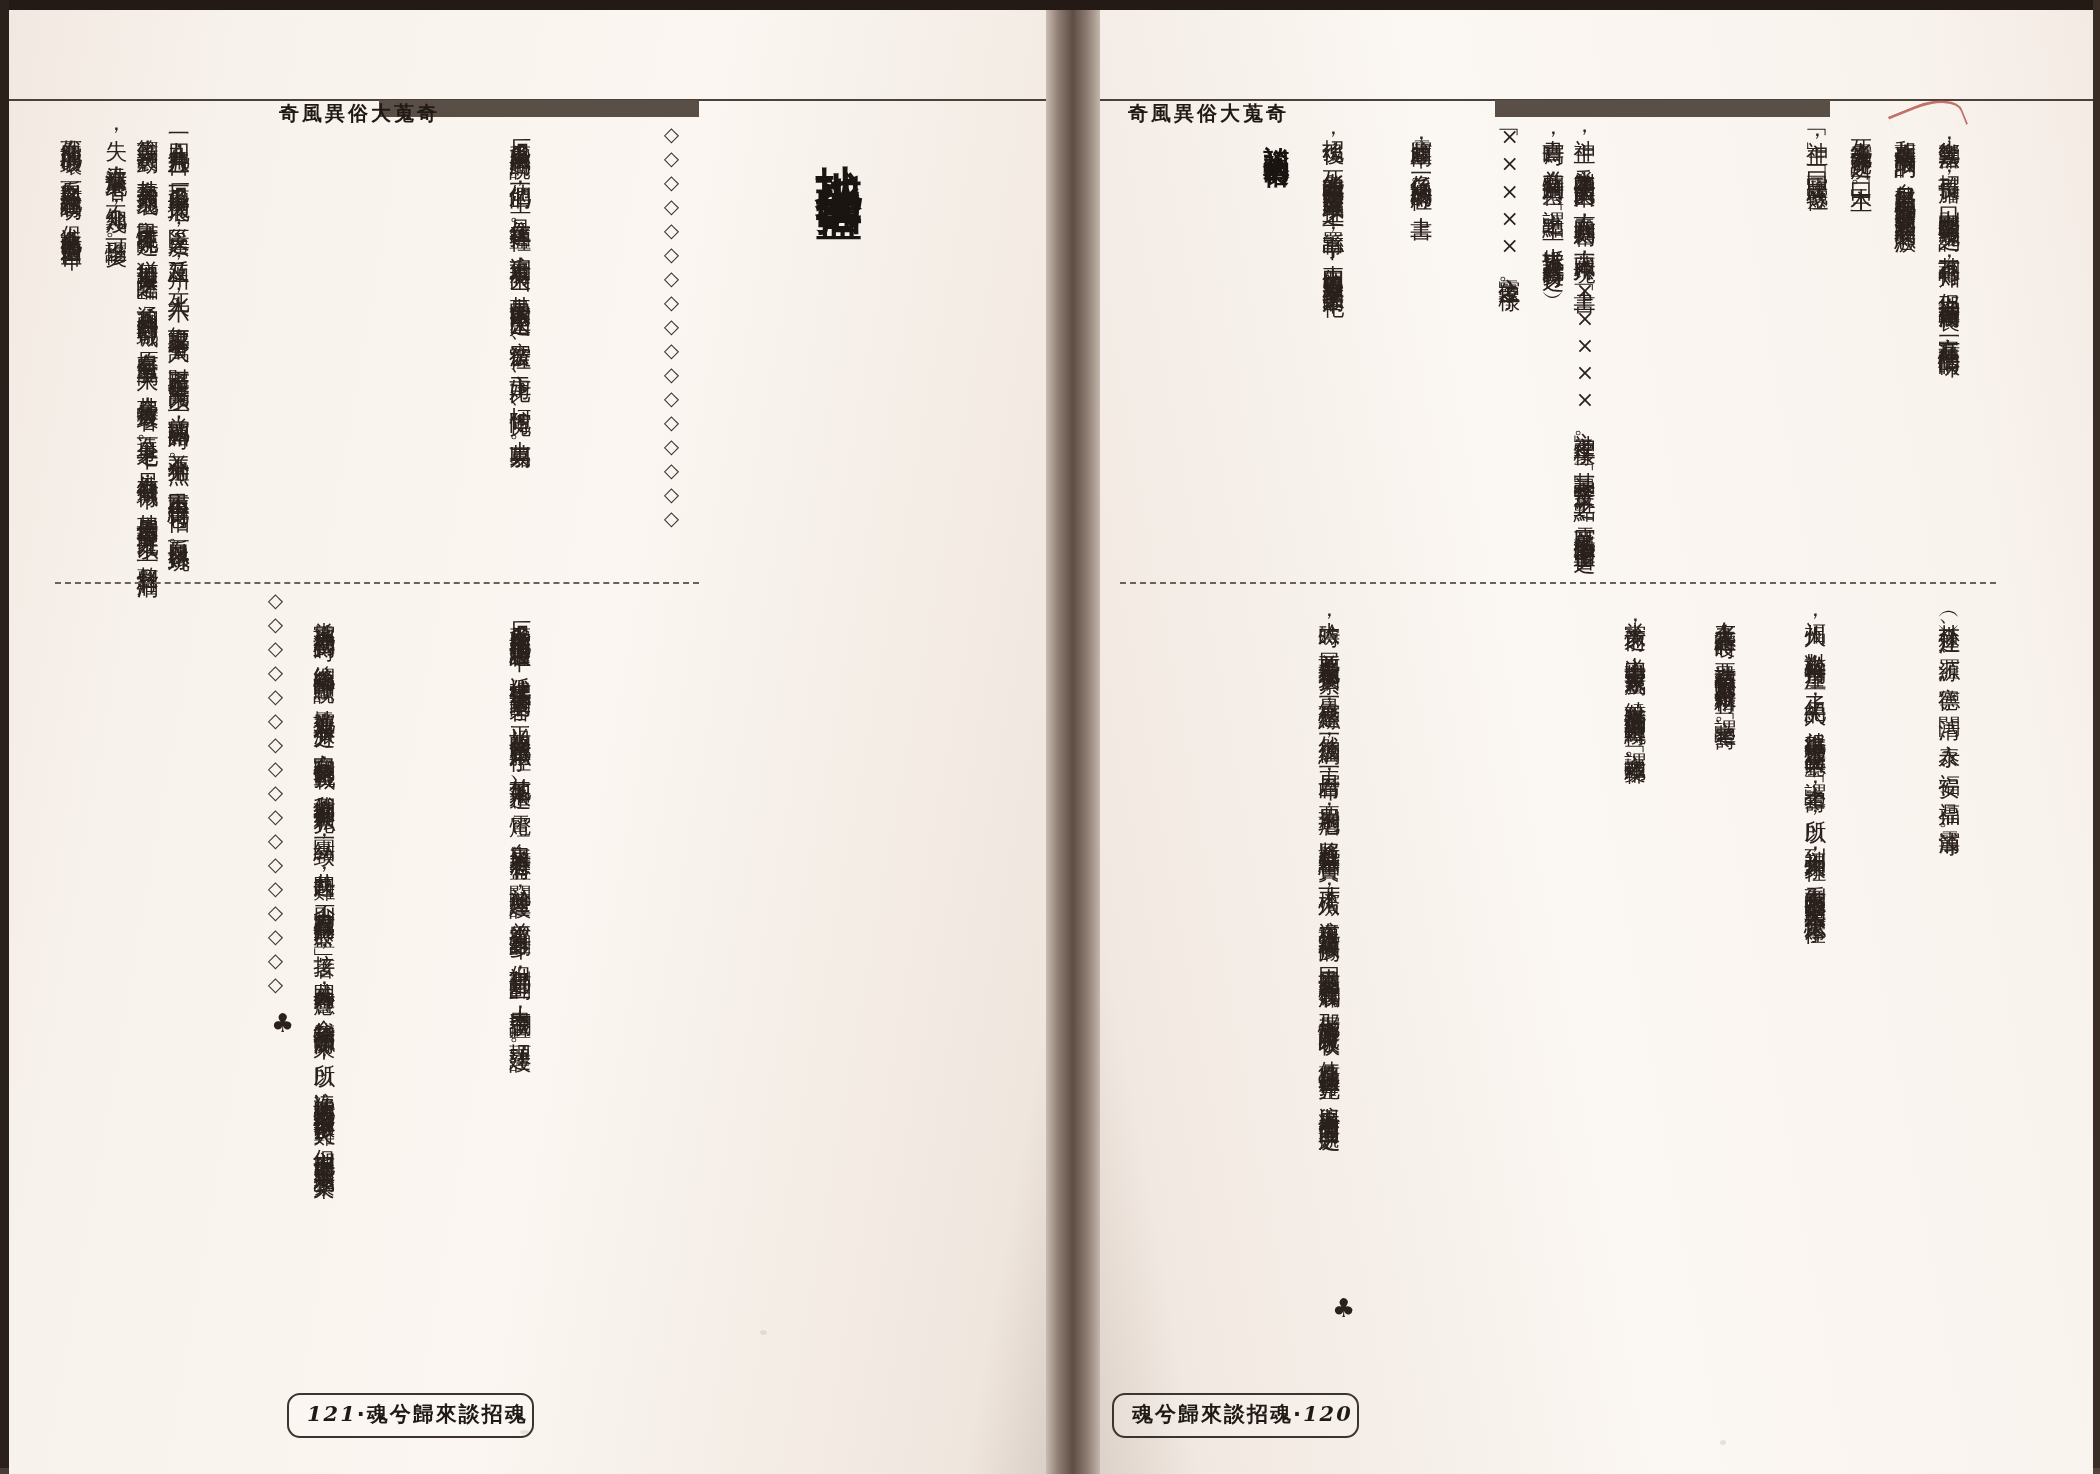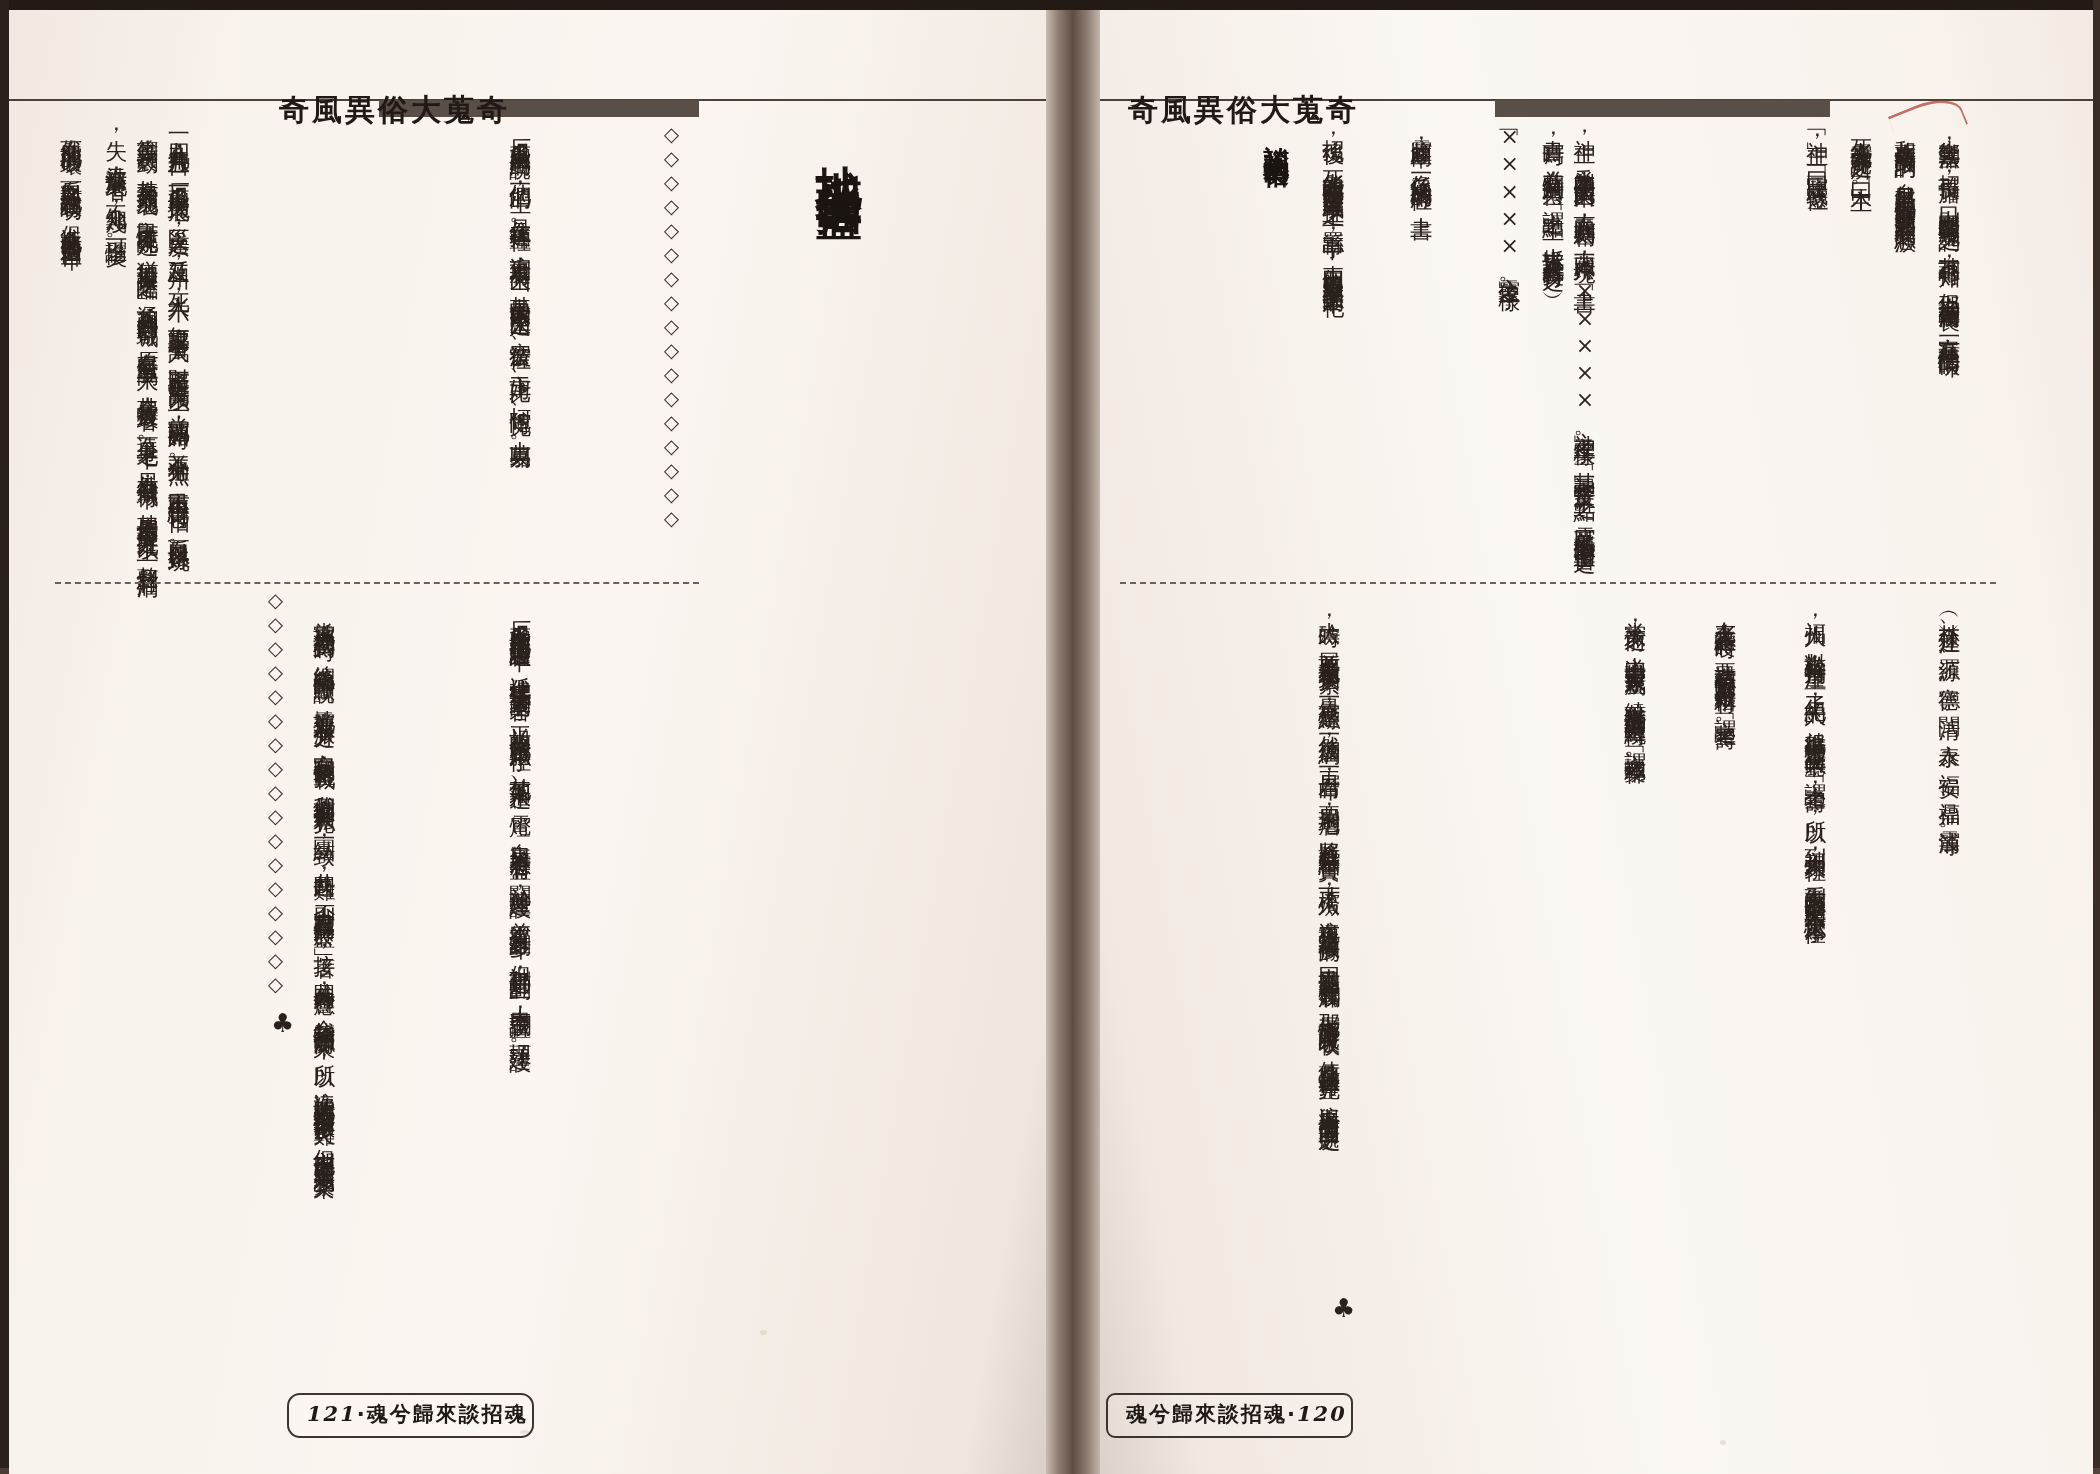--- a/index.html
+++ b/index.html
@@ -30,23 +30,23 @@
 
   
   .gutter{position:absolute;left:1046px;top:10px;width:56px;height:1464px;
     background:linear-gradient(90deg,#c9bcb2 0%,#8e7d72 22%,#5d4d44 48%,#8e7d72 74%,#cdc0b6 100%);}
 
   
   .hdr{position:absolute;left:0;right:0;top:44px;height:56px;}
   .hdr .rule{position:absolute;left:0;right:0;top:45px;height:2px;background:#4b413b;}
   .hdr .bar{position:absolute;height:17px;background:#5a4f47;top:46px;}
   .hdr .ttl{
-    position:absolute;top:36px;
-    font-family:"DejaVu Sans","Liberation Sans",sans-serif;
-    font-weight:bold;font-size:30px;letter-spacing:3px;color:#201915;
+    position:absolute;top:46px;
+    font-family:"DejaVu Sans","Liberation Sans",sans-serif;
+    font-weight:bold;font-size:20px;letter-spacing:3px;color:#201915;
     white-space:nowrap;
   }
 
   
   .colbox{position:absolute;}
   .vcol{
     writing-mode:vertical-rl;
     text-orientation:upright;
     font-size:22px;
     line-height:1.42;
@@ -203,21 +203,21 @@
       <div class="vcol" style="height:740px;">在老人壽終正寢時，要請有德行的木工來家裡做棺材，謂之「整壽」。</div>
     </div>
     <div class="colbox" style="left:520px;top:594px;height:740px;width:86px;">
       <div class="vcol" style="height:740px;">當大殮之前，由道士帶著喪家親屬，繞著點滿燈蕊的架子邊繞轉，謂之「搬藥梯」。</div>
     </div>
     <div class="colbox" style="left:214px;top:594px;height:740px;width:302px;">
       <div class="vcol" style="height:740px;">大殮時，屍首要用七種布來捆紮，最終一層是絲，然後一層綢，再一層白布，要用到七層，將屍首紮得結結實實，才下棺入殮，這在科學上是有根據的，因爲屍體下葬就會腐爛。那七層布恰好將屍水吸收，使整具骸體保持完整，這與木乃伊有異曲同工之處。</div>
     </div>
     <div class="club" style="left:232px;top:1285px;">♣</div>
 
-    <div class="foot" style="left:6px;border-radius:9px;">
+    <div class="foot" style="left:12px;">
       <span>魂兮歸來談招魂</span><span>·</span><span class="num">120</span>
     </div>
   </div>
 
   <div class="speck" style="left:760px;top:1330px;width:7px;height:5px;"></div>
   <div class="speck" style="left:520px;top:1430px;width:9px;height:4px;"></div>
   <div class="speck" style="left:1720px;top:1440px;width:6px;height:5px;"></div>
 
 </div>
 

